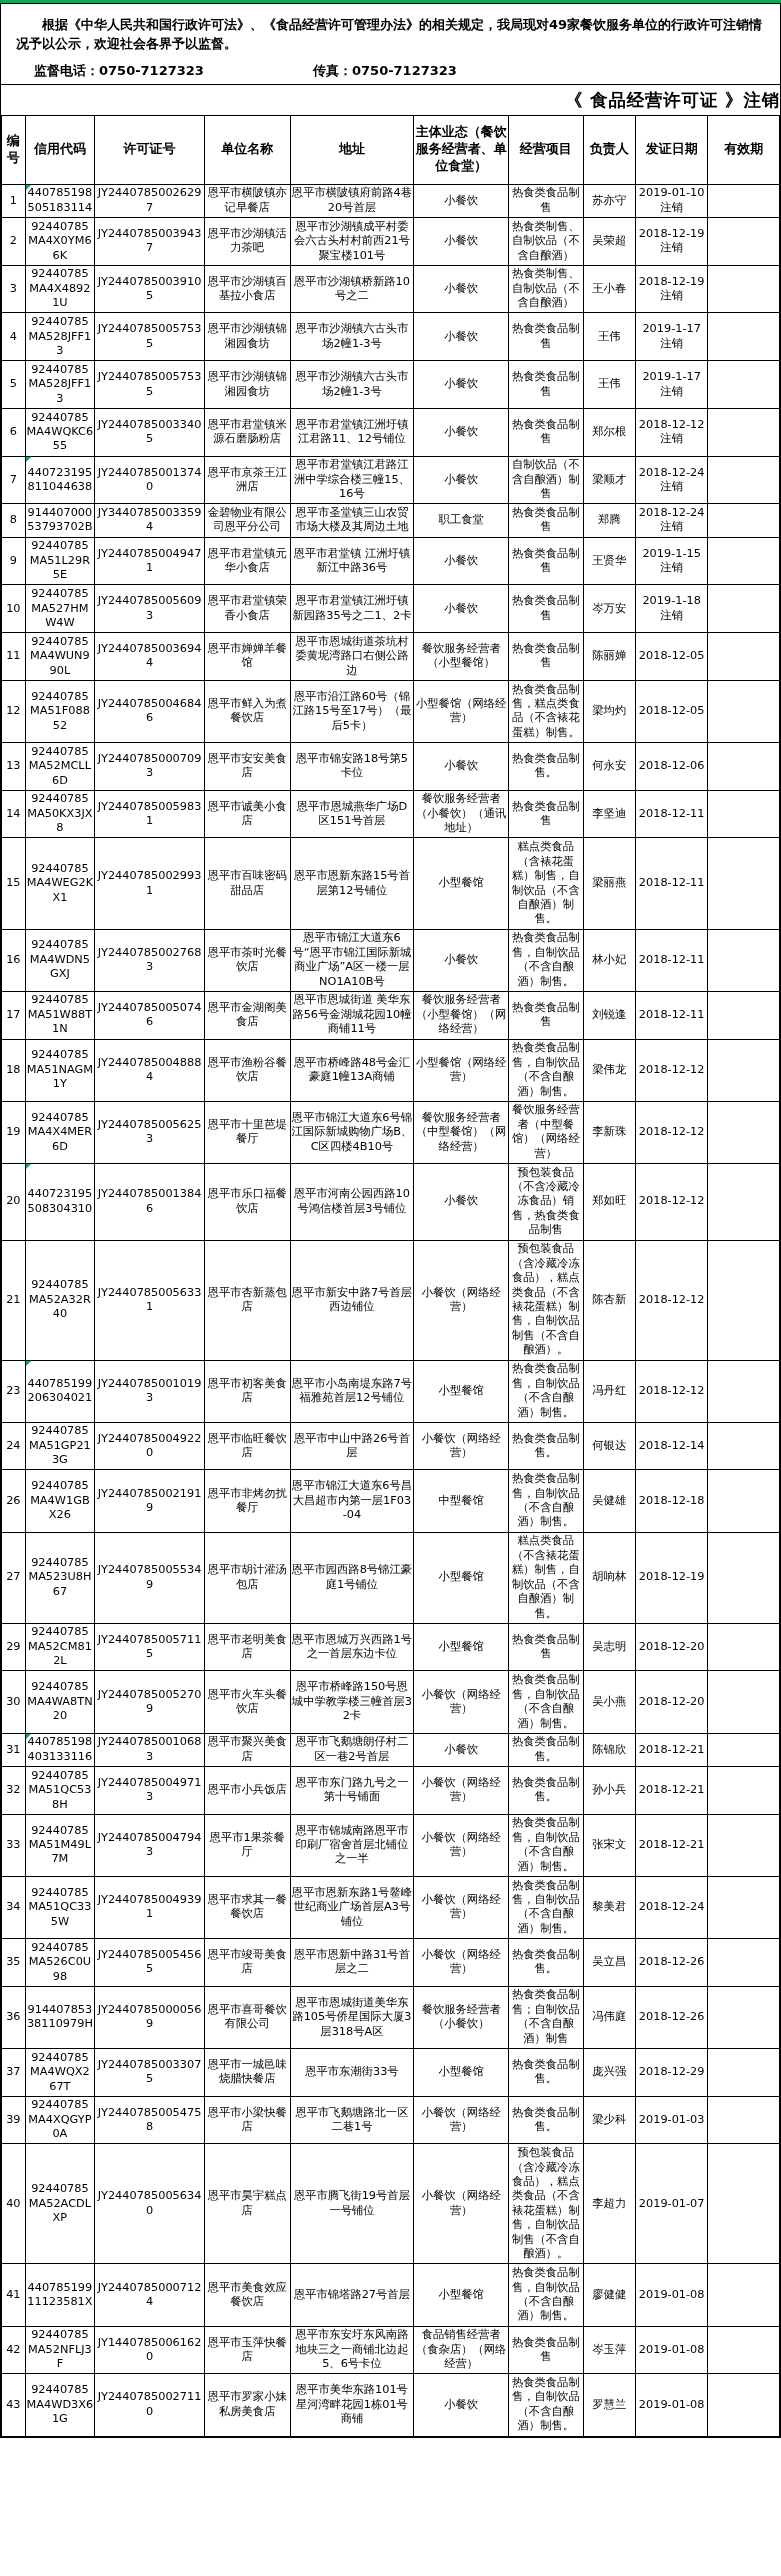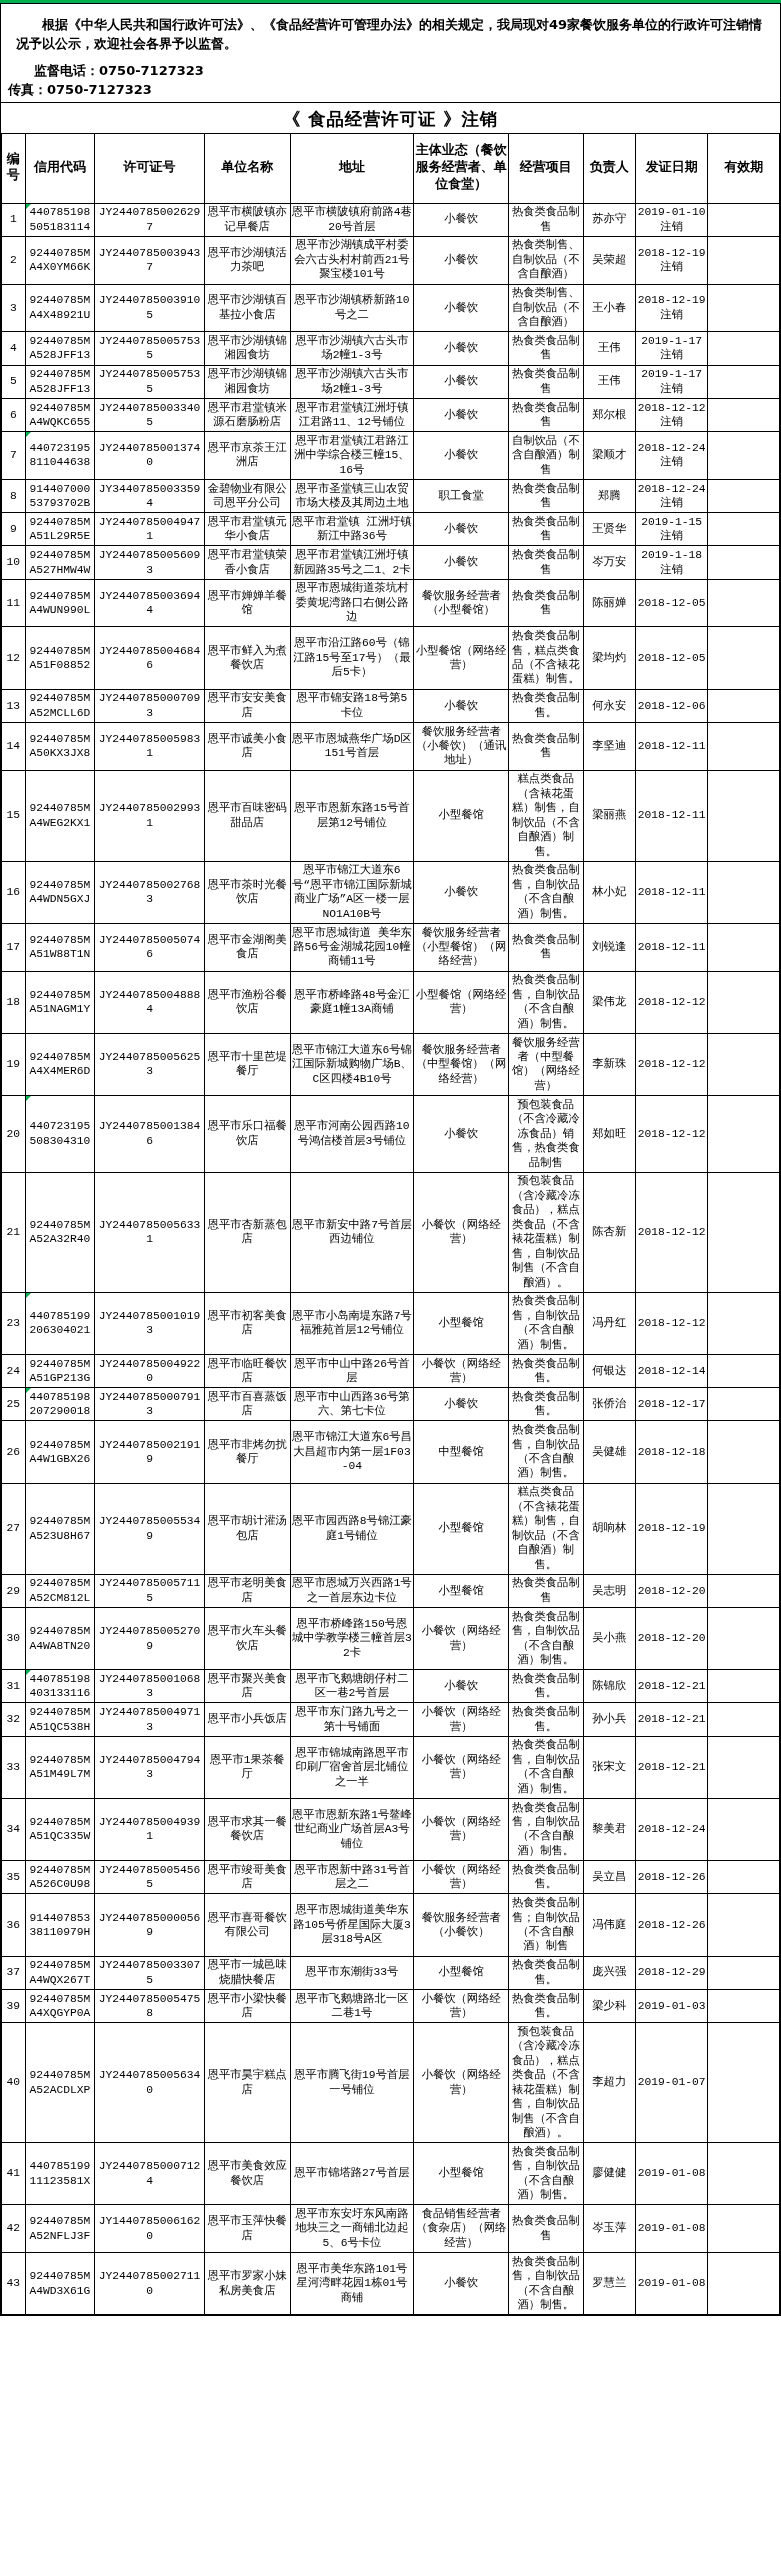--- a/index.html
+++ b/index.html
@@ -6,30 +6,30 @@
   body{
     width:781px;
     font-family:"DejaVu Sans",sans-serif;
     color:#000;
     border-top:3.5px solid #00b050;
   }
   .sheet{border:1.7px solid #000;}
   
   .notice{font-weight:bold;font-size:13px;line-height:1.45;padding:4.4px 7px 2.6px 7px;}
   .notice p{margin:8px;text-indent:2em;}
-  .contact-line{display:flex;margin-top:4px;flex-direction:column;}
+  .contact-line{display:flex;margin-top:4px;}
   .contact-line .left{width:305px;padding-left:2em;box-sizing:border-box;}
   
   .doc-title{
     border-top:1.7px solid #000;
-    text-align:center;font-size:17.4px;font-weight:bold;
+    text-align:right;font-size:17.4px;font-weight:bold;
     padding:3.5px 0 2.6px 0;letter-spacing:0.9px;
   }
   
-  table.lic{border-collapse:collapse;width:100%;table-layout:fixed;font-family:Liberation Mono, monospace;}
+  table.lic{border-collapse:collapse;width:100%;table-layout:fixed;}
   table.lic th,table.lic td{
     border:0.9px solid #000;
     text-align:center;vertical-align:middle;
     word-break:break-all;overflow-wrap:anywhere;
     padding:1.7px 0.9px;
   }
   table.lic thead th{font-size:13px;font-weight:bold;padding:8.7px 0.9px;line-height:1.3;}
   table.lic td{font-size:11.3px;line-height:1.28;}
   td.flag{position:relative;}
   td.flag::before{
@@ -350,32 +350,20 @@
           <td>JY24407850049220</td>
           <td>恩平市临旺餐饮店</td>
           <td>恩平市中山中路26号首层</td>
           <td>小餐饮（网络经营）</td>
           <td>热食类食品制售。</td>
           <td>何银达</td>
           <td>2018-12-14</td>
           <td></td>
         </tr>
         <tr>
-          <td>25</td>
-          <td class="flag">440785198207290018</td>
-          <td>JY24407850007913</td>
-          <td>恩平市百喜蒸饭店</td>
-          <td>恩平市中山西路36号第六、第七卡位</td>
-          <td>小餐饮</td>
-          <td>热食类食品制售。</td>
-          <td>张侨治</td>
-          <td>2018-12-17</td>
-          <td></td>
-        </tr>
-        <tr>
           <td>26</td>
           <td>92440785MA4W1GBX26</td>
           <td>JY24407850021919</td>
           <td>恩平市非烤勿扰餐厅</td>
           <td>恩平市锦江大道东6号昌大昌超市内第一层1F03-04</td>
           <td>中型餐馆</td>
           <td>热食类食品制售，自制饮品（不含自酿酒）制售。</td>
           <td>吴健雄</td>
           <td>2018-12-18</td>
           <td></td>

